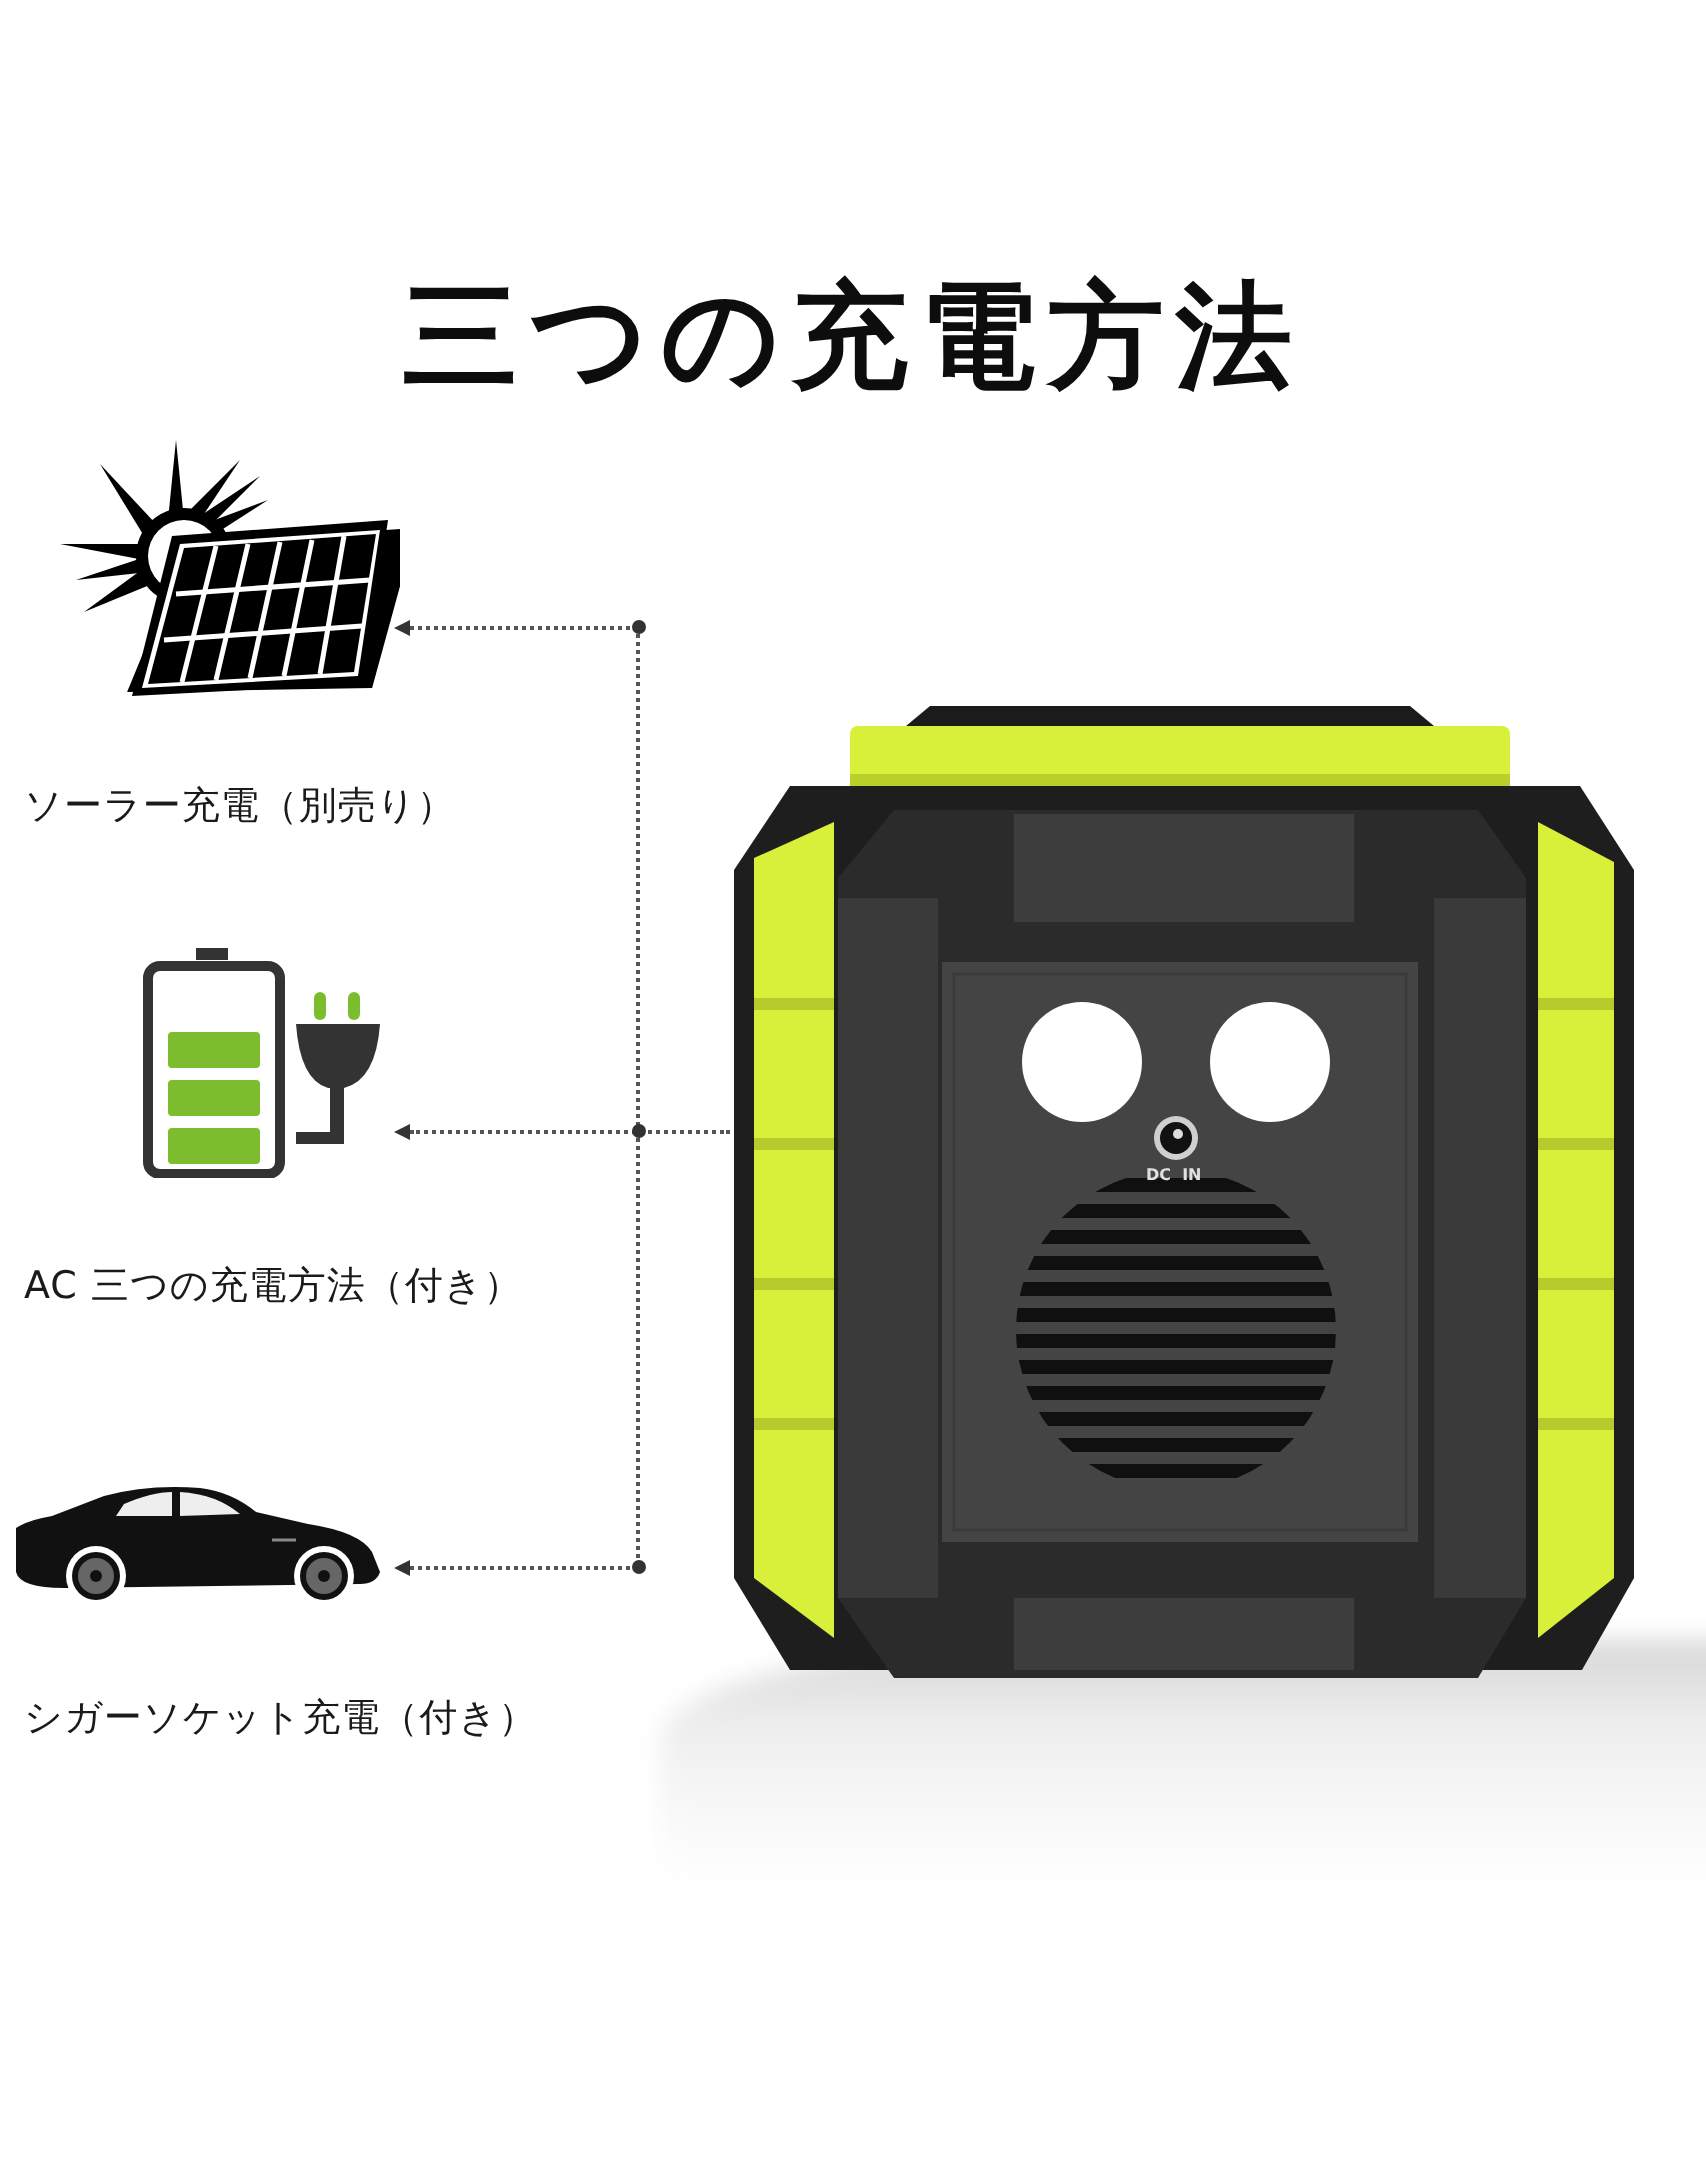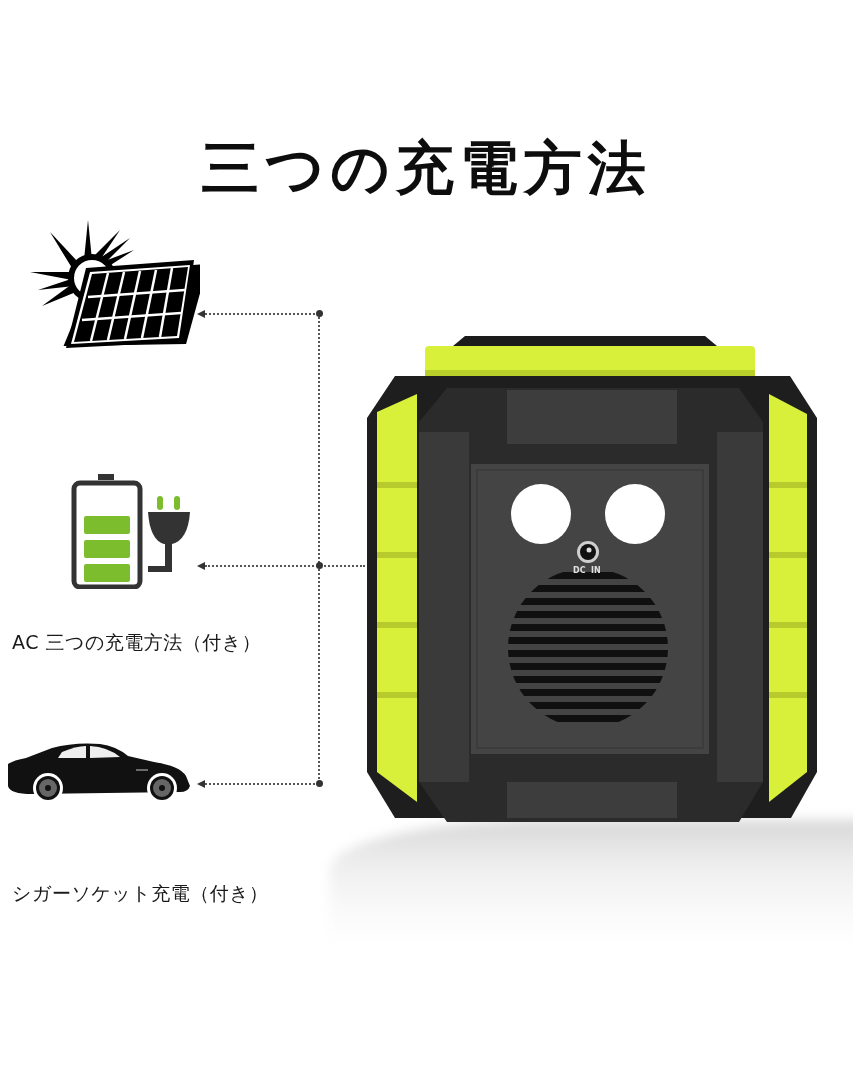--- a/index.html
+++ b/index.html
@@ -35,21 +35,21 @@
     }
 
     
     .floor {
       position: absolute; left: 330px; top: 820px; width: 540px; height: 125px;
       background: linear-gradient(180deg, #d7d7d7 0%, #eeeeee 35%, #fafafa 75%, #ffffff 100%);
       filter: blur(6px);
       border-radius: 40% 0 0 0;
     }
 
-    .device { position: absolute; left: 355px; top: 332px; width: 475px; height: 500px; }
+    .device { position: absolute; left: 355px; top: 349px; width: 475px; height: 500px; }
   </style>
 </head>
 <body>
 
 <div class="page">
 
   <h1 class="title">三つの充電方法</h1>
 
   <div class="icon" style="left:30px; top:220px; width:170px; height:130px;">
     <svg width="170" height="130" viewBox="0 0 170 130">
@@ -79,20 +79,21 @@
         <line x1="94" y1="52" x2="78" y2="120"></line>
         <line x1="110" y1="51" x2="95" y2="119"></line>
         <line x1="126" y1="50" x2="112" y2="118"></line>
         <line x1="142" y1="48" x2="130" y2="117"></line>
         <line x1="58" y1="77" x2="155" y2="70"></line>
         <line x1="52" y1="100" x2="151" y2="93"></line>
       </g>
     </svg>
   </div>
 
+  <div class="method-label" style="top:390px;">ソーラー充電（別売り）</div>
 
   <div class="icon" style="left:70px; top:474px; width:130px; height:115px;">
     <svg width="130" height="115" viewBox="0 0 130 115">
       <rect x="28" y="0" width="16" height="6" fill="#333"></rect>
       <rect x="4" y="9" width="66" height="104" rx="6" fill="none" stroke="#333" stroke-width="5"></rect>
       <rect x="14" y="42" width="46" height="18" rx="2" fill="#7cbd2e"></rect>
       <rect x="14" y="66" width="46" height="18" rx="2" fill="#7cbd2e"></rect>
       <rect x="14" y="90" width="46" height="18" rx="2" fill="#7cbd2e"></rect>
 
       <rect x="87" y="22" width="6" height="14" rx="3" fill="#7cbd2e"></rect>
@@ -115,21 +116,21 @@
       <circle cx="44" cy="46" r="9" fill="#666"></circle>
       <circle cx="44" cy="46" r="3" fill="#111"></circle>
       <circle cx="158" cy="46" r="15" fill="#fff"></circle>
       <circle cx="158" cy="46" r="12" fill="#111"></circle>
       <circle cx="158" cy="46" r="9" fill="#666"></circle>
       <circle cx="158" cy="46" r="3" fill="#111"></circle>
       <line x1="132" y1="28" x2="144" y2="28" stroke="#888" stroke-width="1.5"></line>
     </svg>
   </div>
 
-  <div class="method-label" style="top:881px;text-align:right;">シガーソケット充電（付き）</div>
+  <div class="method-label" style="top:846px;text-align:right;">シガーソケット充電（付き）</div>
 
   <div class="vline" style="left:318px; top:313px; height:470px;"></div>
   <div class="hline" style="left:205px; top:313px; width:114px;"></div>
   <div class="arrow" style="left:197px; top:310px;"></div>
   <div class="dot" style="left:316px; top:310px;"></div>
 
   <div class="hline" style="left:205px; top:565px; width:160px;"></div>
   <div class="arrow" style="left:197px; top:562px;"></div>
   <div class="dot" style="left:316px; top:562px;"></div>
 

